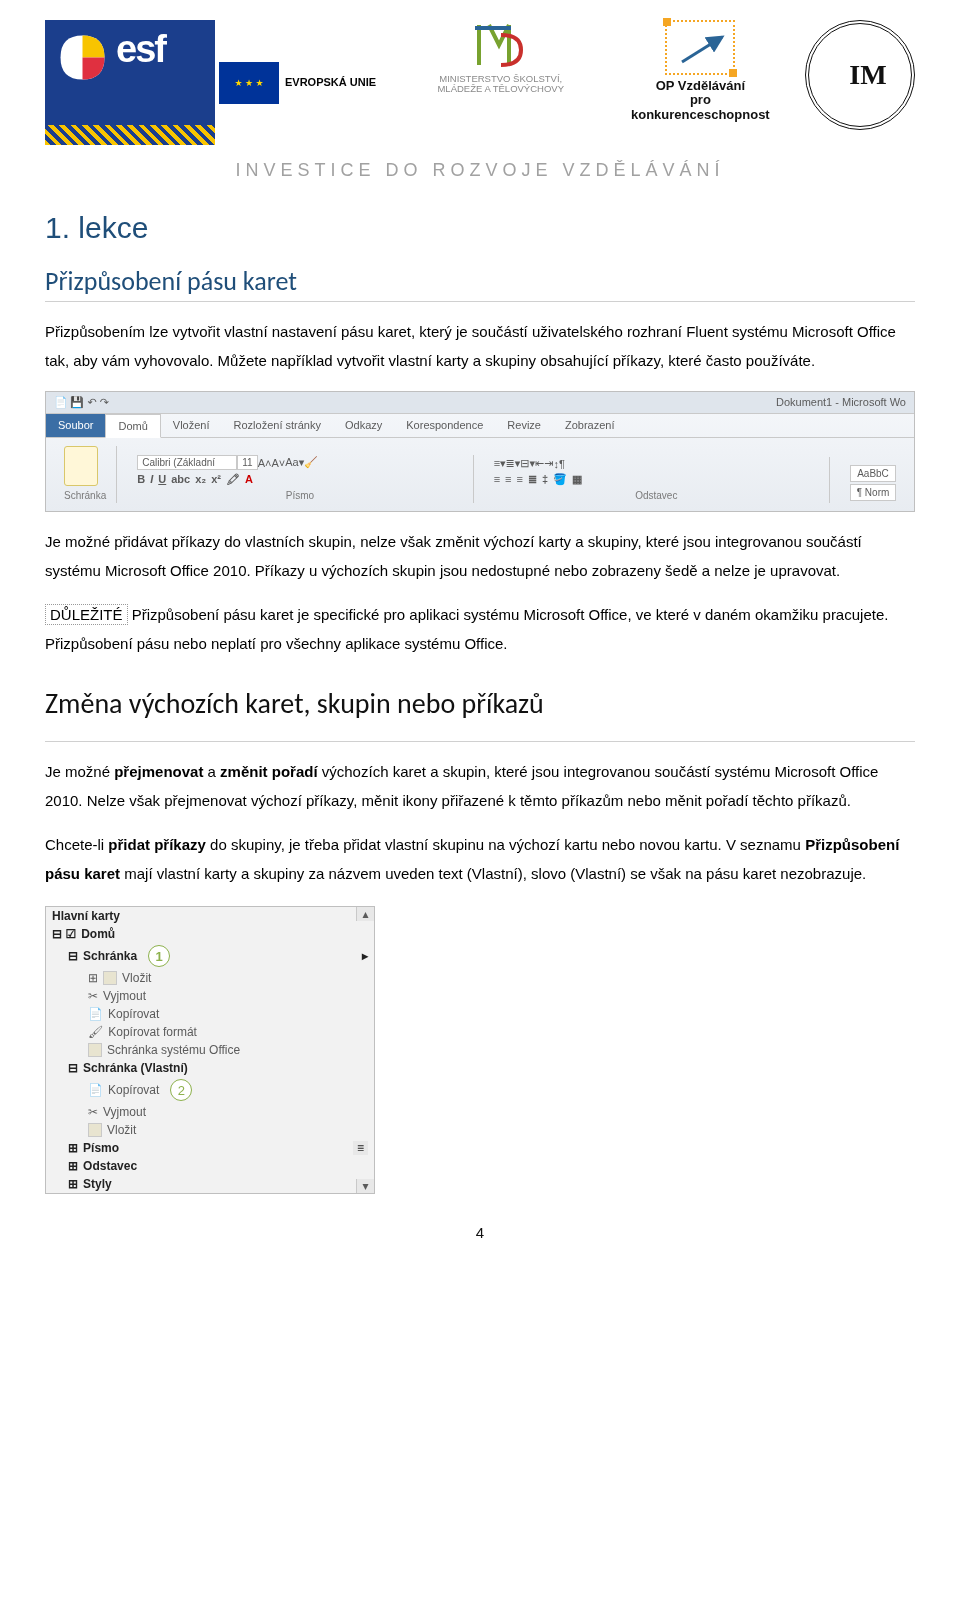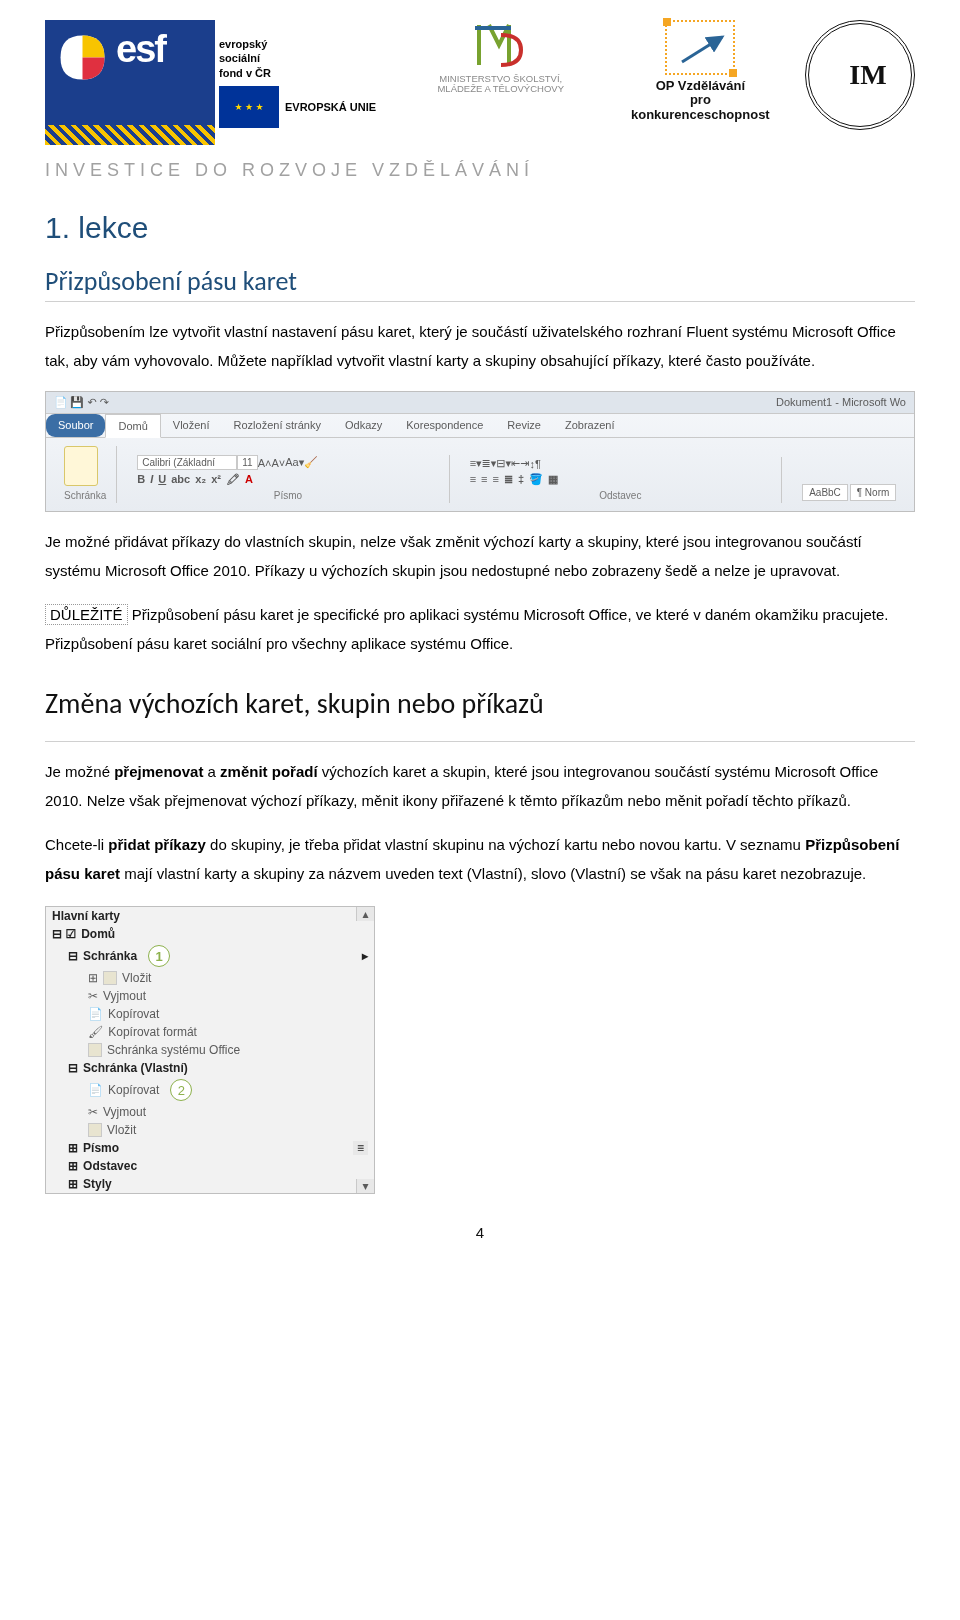--- a/index.html
+++ b/index.html
@@ -58,21 +58,21 @@
   .msmt-text { font-size: 9.5px; color:#8a8a8a; line-height:1.1; }
   .op-block { text-align:center; width: 150px; }
   .op-square { width:70px; height:55px; margin:0 auto 4px; border:2px dotted #f5a623; position:relative; }
   .op-square::before, .op-square::after { content:""; position:absolute; width:8px;height:8px; background:#f5a623; }
   .op-square::before { top:-4px; left:-4px; }
   .op-square::after { bottom:-4px; right:-4px; }
   .op-text { font-size:13px; font-weight:bold; line-height:1.1; }
   .uni-seal { width:110px; height:110px; border-radius:50%; border:4px double #111; position:relative; display:flex; align-items:center; justify-content:center; }
   .uni-seal-inner { font-size:28px; font-weight:bold; font-family: Georgia, serif; margin-left: 16px;}
   .tagline {
-    text-align:left;
+    text-align:center;
     letter-spacing: 5px;
     color:#a1a1a1;
     font-size:18px;
     margin: 8px 0 30px;
   }
   h2.lesson-title {
     color:#1f4e79;
     font-size:30px;
     font-weight:400;
     margin-bottom: 20px;
@@ -106,30 +106,30 @@
   .word-ribbon {
     border:1px solid #bfbfbf;
     background: linear-gradient(#f6f8fb,#e8ecf1);
     margin: 14px 0;
     font-size: 11px;
     color:#5b5b5b;
   }
   .wr-title { background:#dfe5ec; padding:4px 8px; display:flex; justify-content:space-between; border-bottom:1px solid #c9c9c9;}
   .wr-tabs { display:flex; gap:0; border-bottom:1px solid #c9c9c9; }
   .wr-tab { padding:5px 12px; }
-  .wr-tab.file { background:#3b6ea5; color:#fff;border-radius:9px; }
+  .wr-tab.file { background:#3b6ea5; color:#fff; }
   .wr-tab.active { background:#fff; border:1px solid #c9c9c9; border-bottom:1px solid #fff; margin-bottom:-1px;}
   .wr-body { display:flex; padding:8px; gap:10px; align-items:flex-end; }
   .wr-group { border-right:1px solid #c9c9c9; padding:0 10px 2px; }
   .wr-group:last-child { border-right:none; }
   .wr-paste { width:34px;height:40px; background:#fff7d8; border:1px solid #d9c76a; border-radius:3px; margin-bottom:3px;}
   .wr-fontline { display:flex; gap:0; align-items:center; margin-bottom:3px;}
   .wr-combo { border:1px solid #c9c9c9; background:#fff; padding:1px 4px; font-size:10px;}
   .wr-glyphs { display:flex; gap:5px; font-size:11px; font-weight:bold; }
-  .wr-styles { display:flex; flex-direction:row; gap:2px; }
+  .wr-styles { display:flex; flex-direction:column; gap:2px; }
   .wr-stylebox { border:1px solid #c9c9c9; background:#fff; width:46px; text-align:center; font-size:10px; padding:2px;}
   .wr-group-label { text-align:center; color:#7a7a7a; font-size:10px; margin-top:4px;}
   .page-number { text-align:center; margin-top:30px; font-size:15px; }
 
   
   .tree-panel {
     border:1px solid #bfbfbf;
     background:#f2f2f2;
     width: 330px;
     margin-top: 18px;
@@ -163,23 +163,20 @@
               <path d="M5 25 Q5 5 25 5 Q45 5 45 25 Q45 45 25 45 Q5 45 5 25 Z" fill="#fff"></path>
               <path d="M25 5 Q45 5 45 25 L25 25 Z" fill="#f8c400"></path>
               <path d="M25 25 L45 25 Q45 45 25 45 Z" fill="#e03040"></path>
             </svg>
           </div>
           <div class="esf-letters">esf</div>
         </div>
         <div style="position:absolute; bottom:0; left:0; right:0; height:20px; background: repeating-linear-gradient(45deg,#f8c400,#f8c400 4px,#1b3e8c 4px,#1b3e8c 8px);"></div>
       </div>
       <div style="display:flex; flex-direction:column; gap:6px;">
-        <div class="esf-text" style="white-space:pre-line; font-weight:bold;">evropský
-sociální
-fond v ČR</div>
         <div style="display:flex; align-items:center; gap:6px;">
           <div class="eu-flag"></div>
           <div class="esf-text" style="font-weight:bold;">EVROPSKÁ UNIE</div>
         </div>
       </div>
     </div>
 
     <div class="msmt">
       <div class="msmt-icon">
         <svg viewBox="0 0 60 50" width="60" height="50">
@@ -285,21 +282,21 @@
         <div class="wr-styles">
           <div class="wr-stylebox">AaBbC</div>
           <div class="wr-stylebox">¶ Norm</div>
         </div>
       </div>
     </div>
   </div>
 
   <p class="body">Je možné přidávat příkazy do vlastních skupin, nelze však změnit výchozí karty a skupiny, které jsou integrovanou součástí systému Microsoft Office 2010. Příkazy u výchozích skupin jsou nedostupné nebo zobrazeny šedě a nelze je upravovat.</p>
   <p class="body">
-    <span style="border:1px dotted #999; padding:1px 4px;">DŮLEŽITÉ</span><span>   Přizpůsobení pásu karet je specifické pro aplikaci systému Microsoft Office, ve které v daném okamžiku pracujete. Přizpůsobení pásu karet sociální pro všechny aplikace systému Office.</span>
+    <span style="border:1px dotted #999; padding:1px 4px;">DŮLEŽITÉ</span><span>   Přizpůsobení pásu karet je specifické pro aplikaci systému Microsoft Office, ve které v daném okamžiku pracujete. Přizpůsobení pásu nebo neplatí pro všechny aplikace systému Office.</span>
   </p>
 
   <h2 class="section-title">Změna výchozích karet, skupin nebo příkazů</h2>
 
   <p class="body">
     <span>Je možné </span><span class="bold-inline">přejmenovat</span><span> a </span><span class="bold-inline">změnit pořadí</span><span> výchozích karet a skupin, které jsou integrovanou součástí systému Microsoft Office 2010. Nelze však přejmenovat výchozí příkazy, měnit ikony přiřazené k těmto příkazům nebo měnit pořadí těchto příkazů.</span>
   </p>
 
   <p class="body">
     <span>Chcete-li </span><span class="bold-inline">přidat příkazy</span><span> do skupiny, je třeba přidat vlastní skupinu na výchozí kartu nebo novou kartu. V seznamu </span><span class="bold-inline">Přizpůsobení pásu karet</span><span> mají vlastní karty a skupiny za názvem uveden text (Vlastní), slovo (Vlastní) se však na pásu karet nezobrazuje.</span>

